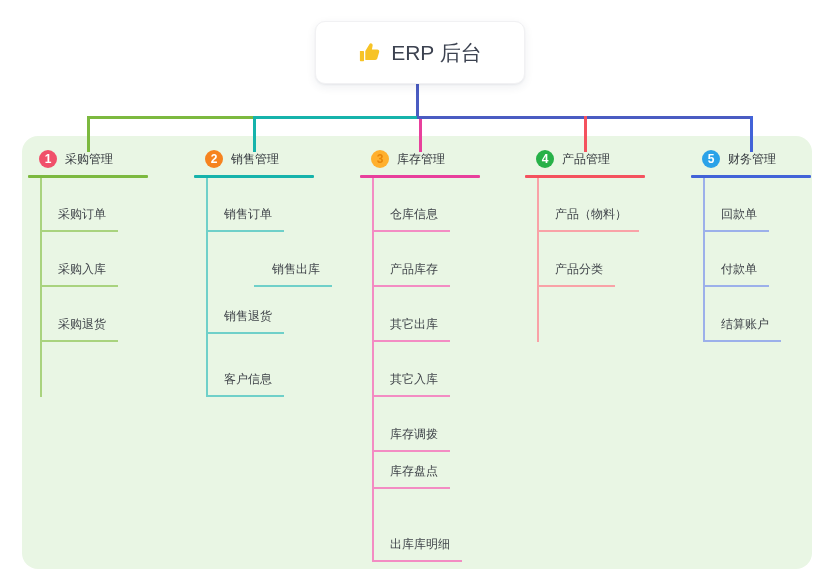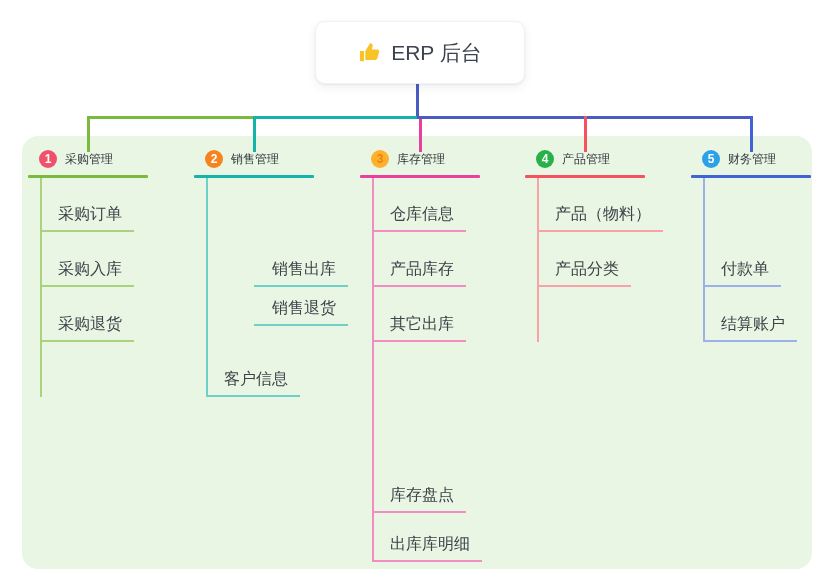--- a/index.html
+++ b/index.html
@@ -24,21 +24,21 @@
     background:#e9f6e4;border-radius:16px;}
 
   
   .branch{position:absolute;top:146px;width:160px;}
   .branch-head{display:flex;align-items:center;gap:8px;height:26px;padding-left:11px;cursor:default;}
   .badge{width:18px;height:18px;border-radius:50%;display:flex;align-items:center;
     justify-content:center;font-size:12px;font-weight:bold;color:#fff;flex:0 0 18px;}
   .branch-label{font-size:12px;color:#33373d;font-weight:500;white-space:nowrap;}
   .branch-underline{position:absolute;left:0;top:29px;width:120px;height:3px;border-radius:1px;}
   .trunk{position:absolute;left:12px;top:32px;width:2px;}
-  .child{position:absolute;left:12px;white-space:nowrap;font-size:16px;color:#3f4349;
+  .child{position:absolute;left:12px;white-space:nowrap;font-size:12px;color:#3f4349;
     line-height:20px;padding:0 12px 6px 18px;border-bottom:2px solid #ccc;cursor:default;}
 </style>
 </head>
 <body>
 
 <div id="canvas">
 
   <div class="panel"></div>
 
   <div id="connectors">
@@ -75,36 +75,39 @@
       <div class="child" style="top: 168px; border-bottom-color: rgb(169, 211, 126);">采购退货</div>
     </div>
 
   <div class="branch" style="left:194px">
     <div class="branch-head">
       <span class="badge" style="background: rgb(246, 131, 31); color: rgb(255, 255, 255);">2</span>
       <span class="branch-label">销售管理</span>
     </div>
     <div class="branch-underline" style="background: rgb(22, 179, 171);"></div>
     <div class="trunk" style="background: rgb(111, 208, 201); height: 219px;"></div>
+  <div class="child" style="top: 58px; border-bottom-color: rgb(111, 208, 201);">销售订单</div>
       <div class="child" style="top: 113px; border-bottom-color: rgb(111, 208, 201); margin-left: 48px;">销售出库</div>
-      <div class="child" style="top: 152px; border-bottom-color: rgb(111, 208, 201); margin-left: 48px;">销售退货</div>
+      <div class="child" style="top: 160px; border-bottom-color: rgb(111, 208, 201);">销售退货</div>
       <div class="child" style="top: 223px; border-bottom-color: rgb(111, 208, 201);">客户信息</div>
     </div>
 
   <div class="branch" style="left:360px">
     <div class="branch-head">
       <span class="badge" style="background: rgb(255, 176, 46); color: rgb(232, 134, 10);">3</span>
       <span class="branch-label">库存管理</span>
     </div>
     <div class="branch-underline" style="background: rgb(232, 64, 156);"></div>
     <div class="trunk" style="background: rgb(243, 140, 195); height: 384px;"></div>
   <div class="child" style="top: 58px; border-bottom-color: rgb(243, 140, 195);">仓库信息</div>
       <div class="child" style="top: 168px; border-bottom-color: rgb(243, 140, 195);">其它出库</div>
       <div class="child" style="top: 113px; border-bottom-color: rgb(243, 140, 195);">产品库存</div>
-      <div class="child" style="top: 339px; border-bottom-color: rgb(243, 140, 195);">库存盘点</div>
+      <div class="child" style="top: 223px; border-bottom-color: rgb(243, 140, 195);">其它入库</div>
+      <div class="child" style="top: 278px; border-bottom-color: rgb(243, 140, 195);">库存调拨</div>
+      <div class="child" style="top: 315px; border-bottom-color: rgb(243, 140, 195);">库存盘点</div>
       <div class="child" style="top: 388px; border-bottom-color: rgb(243, 140, 195);">出库库明细</div>
     </div>
 
   <div class="branch" style="left:525px">
     <div class="branch-head">
       <span class="badge" style="background: rgb(39, 177, 72); color: rgb(255, 255, 255);">4</span>
       <span class="branch-label">产品管理</span>
     </div>
     <div class="branch-underline" style="background: rgb(244, 82, 94);"></div>
     <div class="trunk" style="background: rgb(249, 162, 167); height: 164px;"></div>
@@ -112,17 +115,18 @@
       <div class="child" style="top: 113px; border-bottom-color: rgb(249, 162, 167);">产品分类</div>
     </div>
 
   <div class="branch" style="left:691px">
     <div class="branch-head">
       <span class="badge" style="background: rgb(43, 162, 232); color: rgb(255, 255, 255);">5</span>
       <span class="branch-label">财务管理</span>
     </div>
     <div class="branch-underline" style="background: rgb(66, 99, 216);"></div>
     <div class="trunk" style="background: rgb(156, 176, 234); height: 164px;"></div>
+  <div class="child" style="top: 58px; border-bottom-color: rgb(156, 176, 234);">回款单</div>
       <div class="child" style="top: 113px; border-bottom-color: rgb(156, 176, 234);">付款单</div>
       <div class="child" style="top: 168px; border-bottom-color: rgb(156, 176, 234);">结算账户</div>
     </div>
 
 </div>
 
 </body></html>

